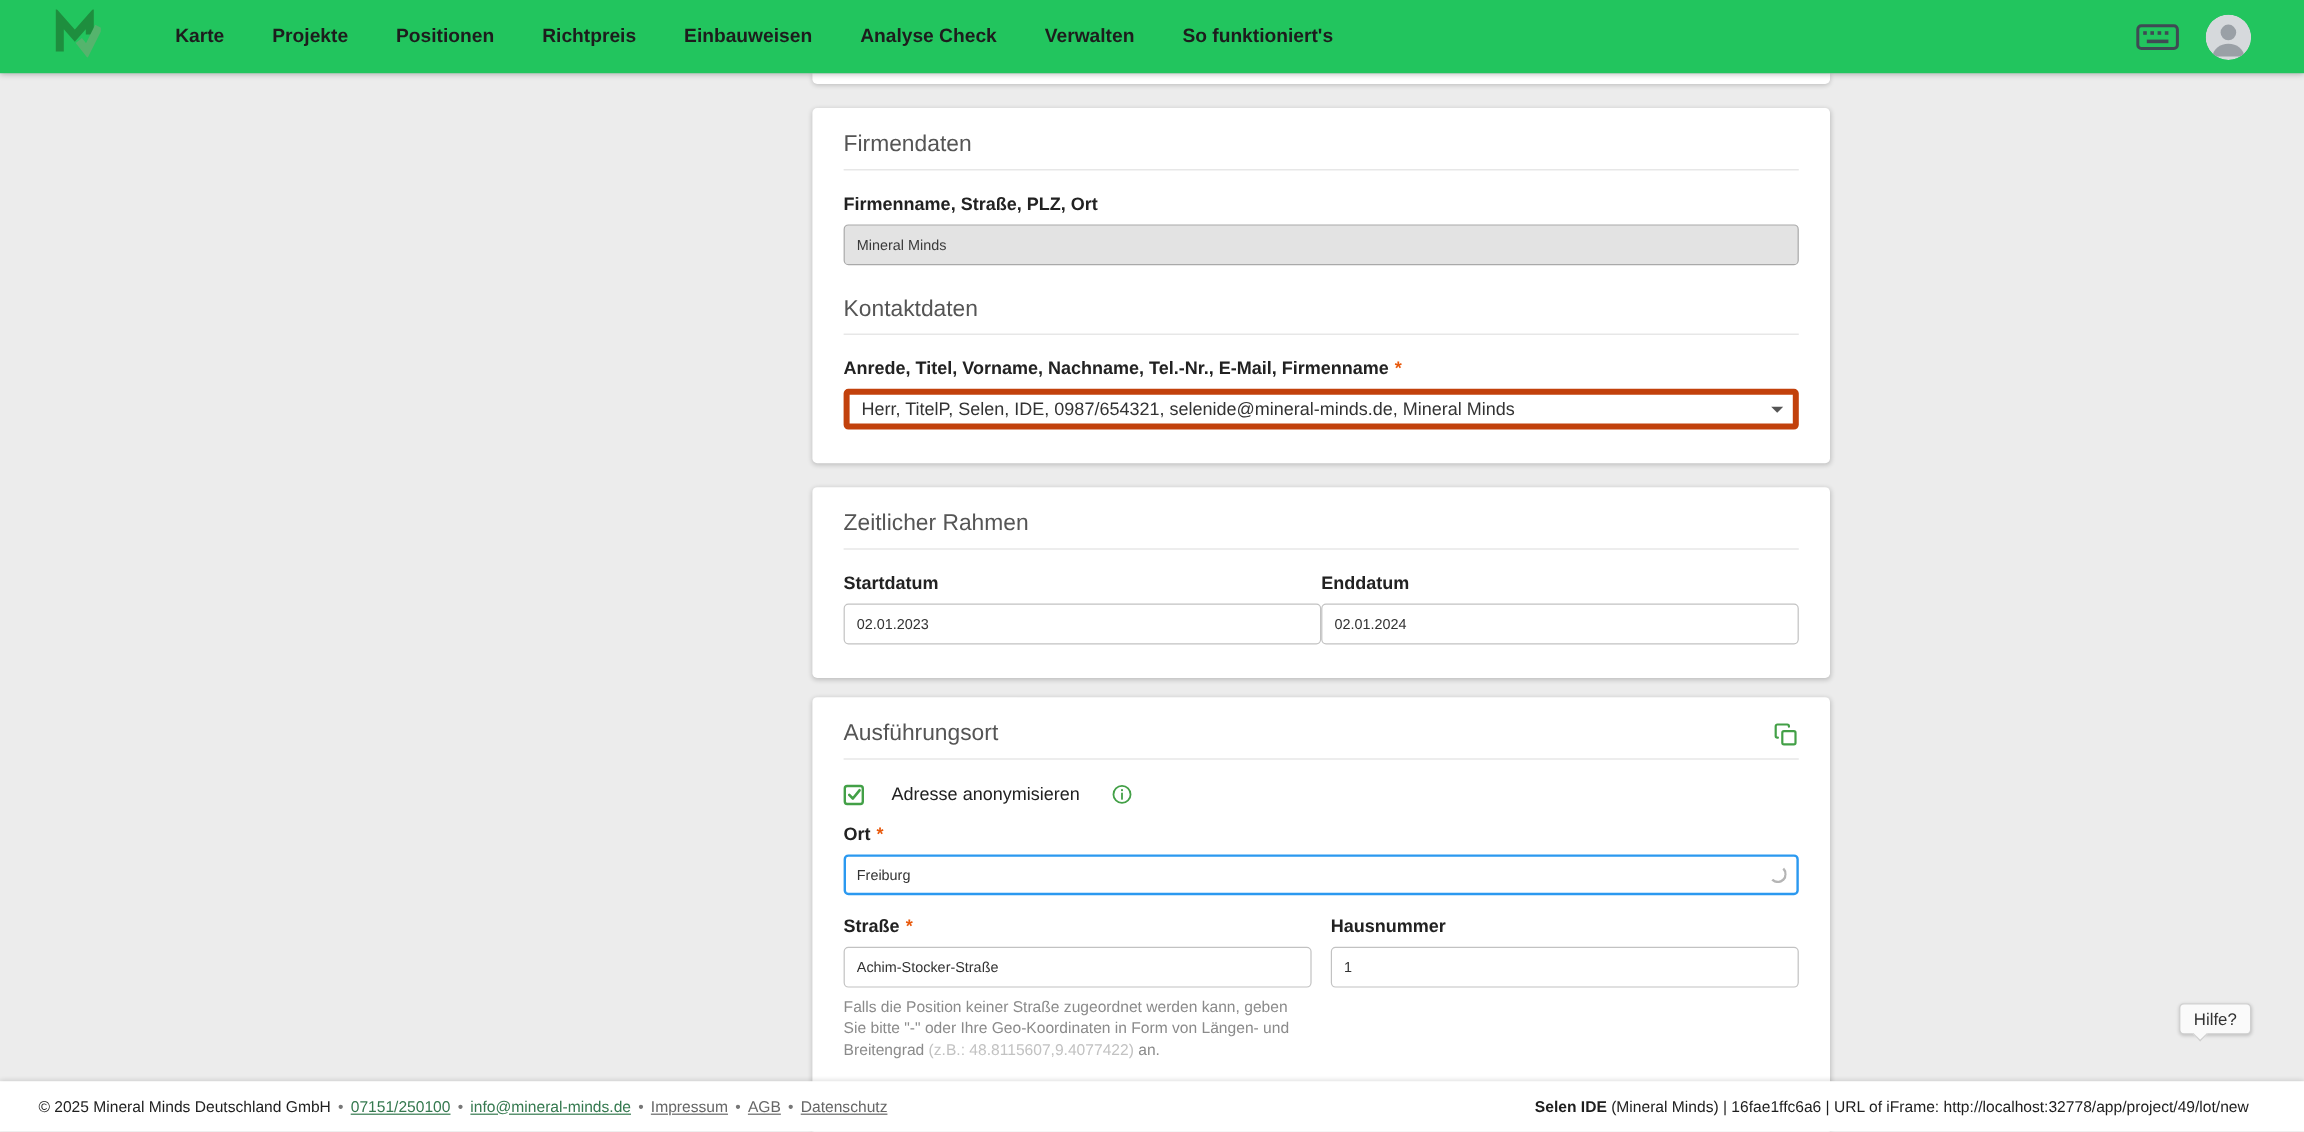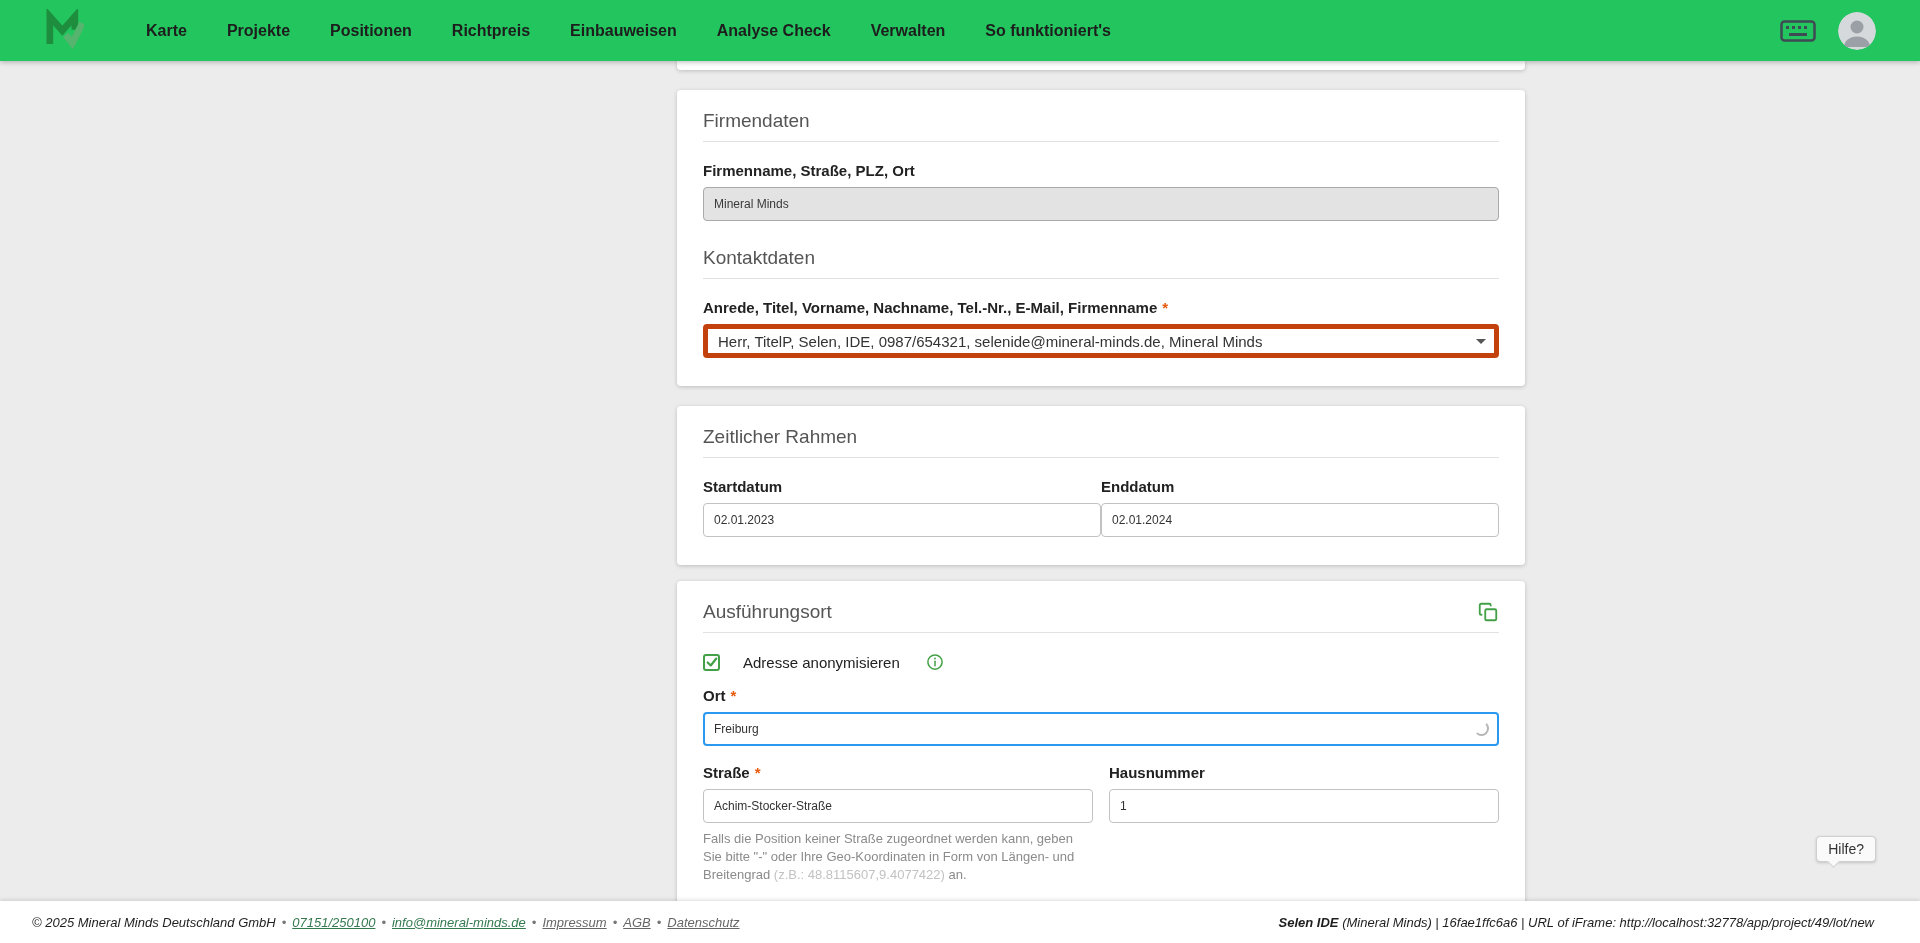--- a/index.html
+++ b/index.html
@@ -114,21 +114,21 @@
     border-right: 1px solid #cfcfcf; border-bottom: 1px solid #cfcfcf;
     transform: rotate(45deg);
   }
 
   
   .footer {
     position: absolute; left: 0; right: 0; bottom: 0; z-index: 25;
     height: 42px; background: #fff;
     box-shadow: 0 -1px 4px rgba(0,0,0,.14);
     display: flex; align-items: center; justify-content: space-between;
-    padding: 0 46px 0 32px; font-size: 13px; color: #1e1e1e; font-style: italic;
+    padding: 0 46px 0 32px; font-size: 13px; color: #1e1e1e;
   }
   .footer-left { display: flex; align-items: center; gap: 6px; white-space: nowrap; }
   .sep { color: #777; }
   .flink { color: #666; text-decoration: underline; cursor: pointer; }
   .flink.green { color: #35794f; }
   .footer-right { white-space: nowrap; }
   .footer-right b { font-weight: 700; }
 </style>
 </head>
 <body>

